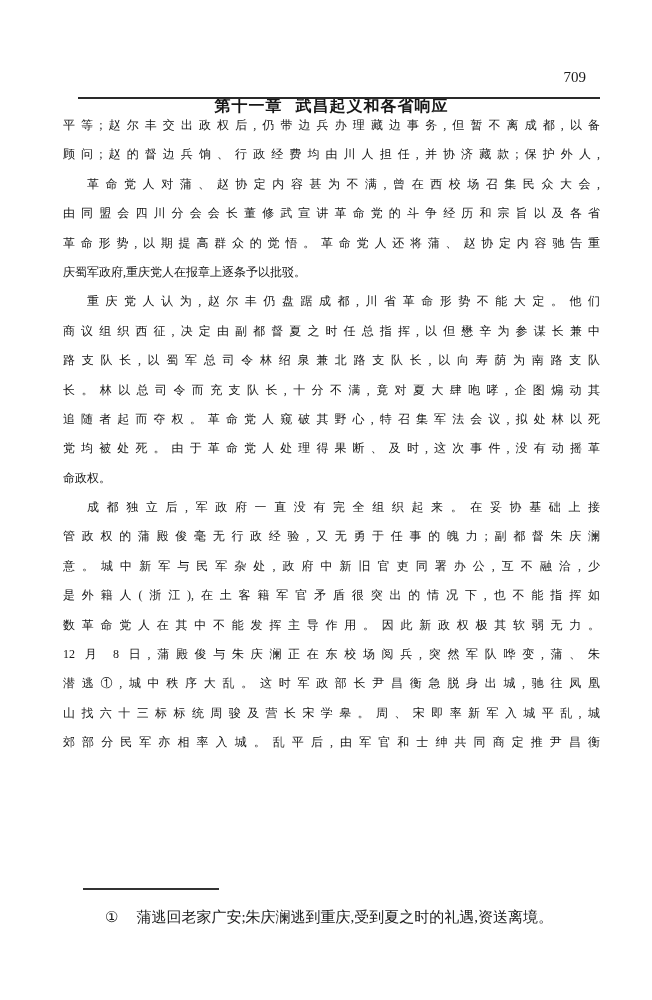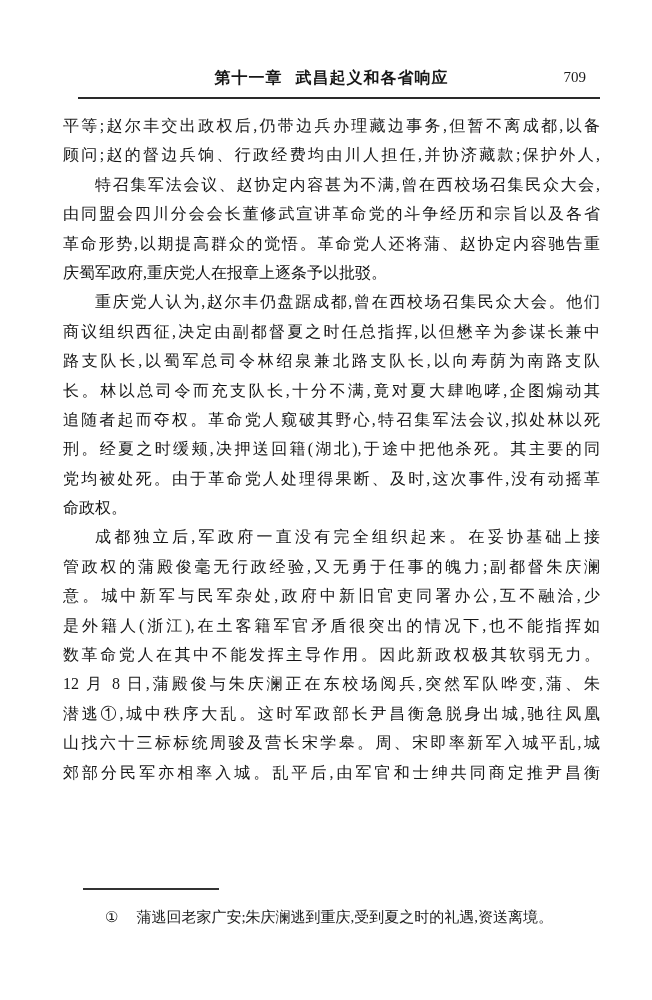--- a/index.html
+++ b/index.html
@@ -22,38 +22,39 @@
   }
   .chapter {
     display: block;
     text-align: center;
     font-family: "DejaVu Sans", "Liberation Sans", sans-serif;
     font-weight: 700;
     font-size: 16px;
     letter-spacing: 1px;
     color: #171717;
     white-space: pre;
+    margin-top: 28px;
   }
   .folio {
     position: absolute;
     right: 14px; top: 1px;
     font-family: "Liberation Serif", "DejaVu Serif", serif;
     font-size: 15px;
     color: #1b1b1b;
   }
   .header-rule {
     position: absolute;
     top: 97px; left: 78px; width: 522px; height: 0;
     border-top: 2px solid #2a2a2a;
   }
   
   .body-block {
     position: absolute;
     top: 111px; left: 63px; width: 537px;
-    font-size: 16px;
+    font-size: 12px;
     color: #161616;
     font-family: Liberation Serif, serif;
   }
   .paragraph { margin: 0; padding: 0; }
   .line {
     height: 29.4px;
     line-height: 29.4px;
     overflow: hidden;
     white-space: nowrap;
     text-align: justify;
@@ -94,32 +95,31 @@
   </div>
 
   <div class="header-rule"></div>
 
   <div class="body-block">
       <div class="paragraph">
         <div class="line">平等;赵尔丰交出政权后,仍带边兵办理藏边事务,但暂不离成都,以备</div>
         <div class="line">顾问;赵的督边兵饷、行政经费均由川人担任,并协济藏款;保护外人,</div>
       </div>
       <div class="paragraph">
-        <div class="line indent">特召集军法会议、赵协定内容甚为不满,曾在西校场召集民众大会,</div>
+        <div class="line indent">革命党人对蒲、赵协定内容甚为不满,曾在西校场召集民众大会,</div>
         <div class="line">由同盟会四川分会会长董修武宣讲革命党的斗争经历和宗旨以及各省</div>
         <div class="line">革命形势,以期提高群众的觉悟。革命党人还将蒲、赵协定内容驰告重</div>
         <div class="line last">庆蜀军政府,重庆党人在报章上逐条予以批驳。</div>
       </div>
       <div class="paragraph">
-        <div class="line indent">重庆党人认为,赵尔丰仍盘踞成都,曾在西校场召集民众大会。他们</div>
+        <div class="line indent">重庆党人认为,赵尔丰仍盘踞成都,川省革命形势不能大定。他们</div>
         <div class="line">商议组织西征,决定由副都督夏之时任总指挥,以但懋辛为参谋长兼中</div>
         <div class="line">路支队长,以蜀军总司令林绍泉兼北路支队长,以向寿荫为南路支队</div>
         <div class="line">长。林以总司令而充支队长,十分不满,竟对夏大肆咆哮,企图煽动其</div>
         <div class="line">追随者起而夺权。革命党人窥破其野心,特召集军法会议,拟处林以死</div>
-        <div class="line">刑。经夏之时缓颊,决押送回籍(湖北),于途中把他杀死。其主要的同</div>
         <div class="line">党均被处死。由于革命党人处理得果断、及时,这次事件,没有动摇革</div>
         <div class="line last">命政权。</div>
       </div>
       <div class="paragraph">
         <div class="line indent">成都独立后,军政府一直没有完全组织起来。在妥协基础上接</div>
         <div class="line">管政权的蒲殿俊毫无行政经验,又无勇于任事的魄力;副都督朱庆澜</div>
         <div class="line">意。城中新军与民军杂处,政府中新旧官吏同署办公,互不融洽,少</div>
         <div class="line">是外籍人(浙江),在土客籍军官矛盾很突出的情况下,也不能指挥如</div>
         <div class="line">数革命党人在其中不能发挥主导作用。因此新政权极其软弱无力。</div>
         <div class="line">12 月 8 日,蒲殿俊与朱庆澜正在东校场阅兵,突然军队哗变,蒲、朱</div>

